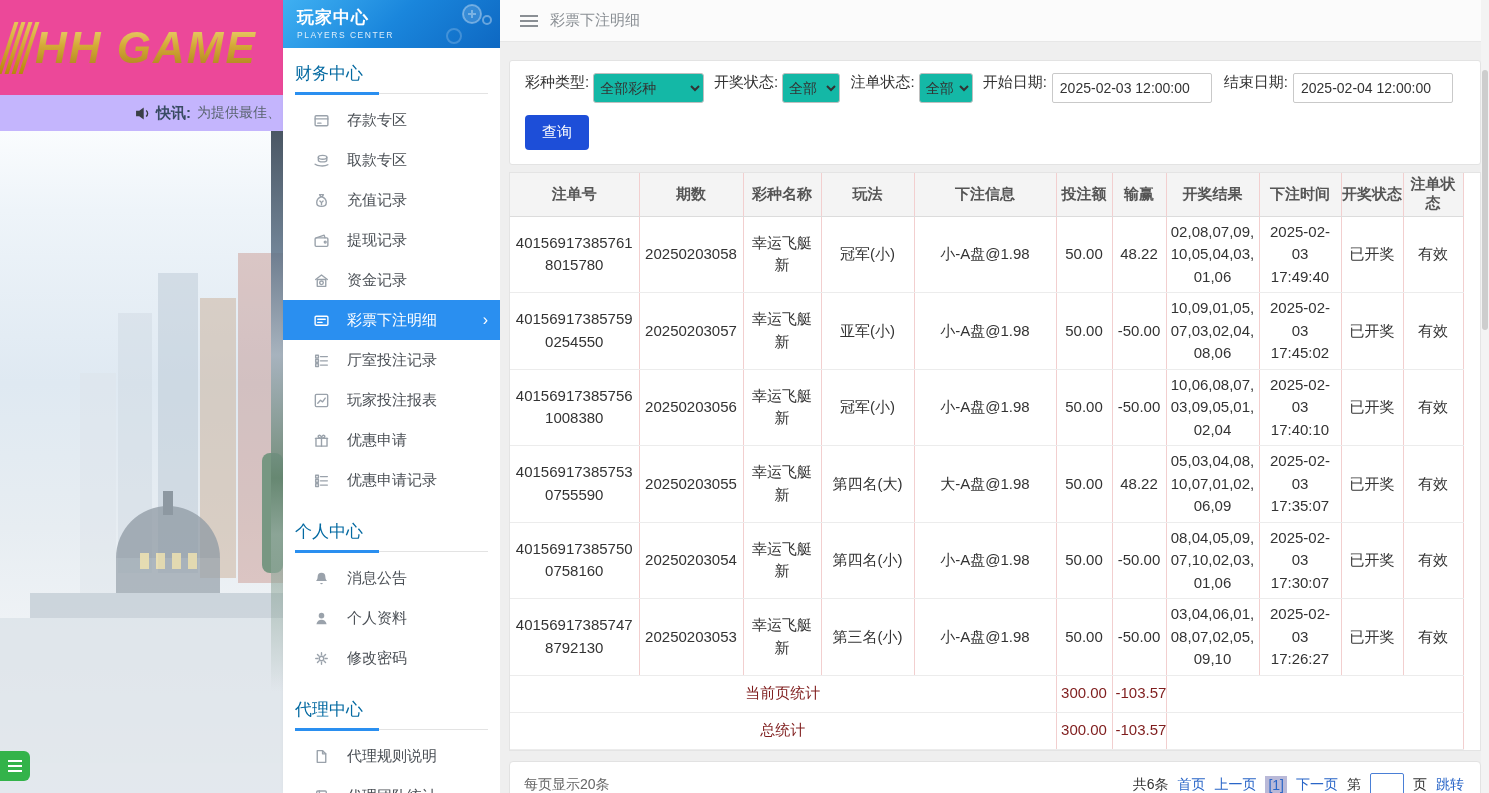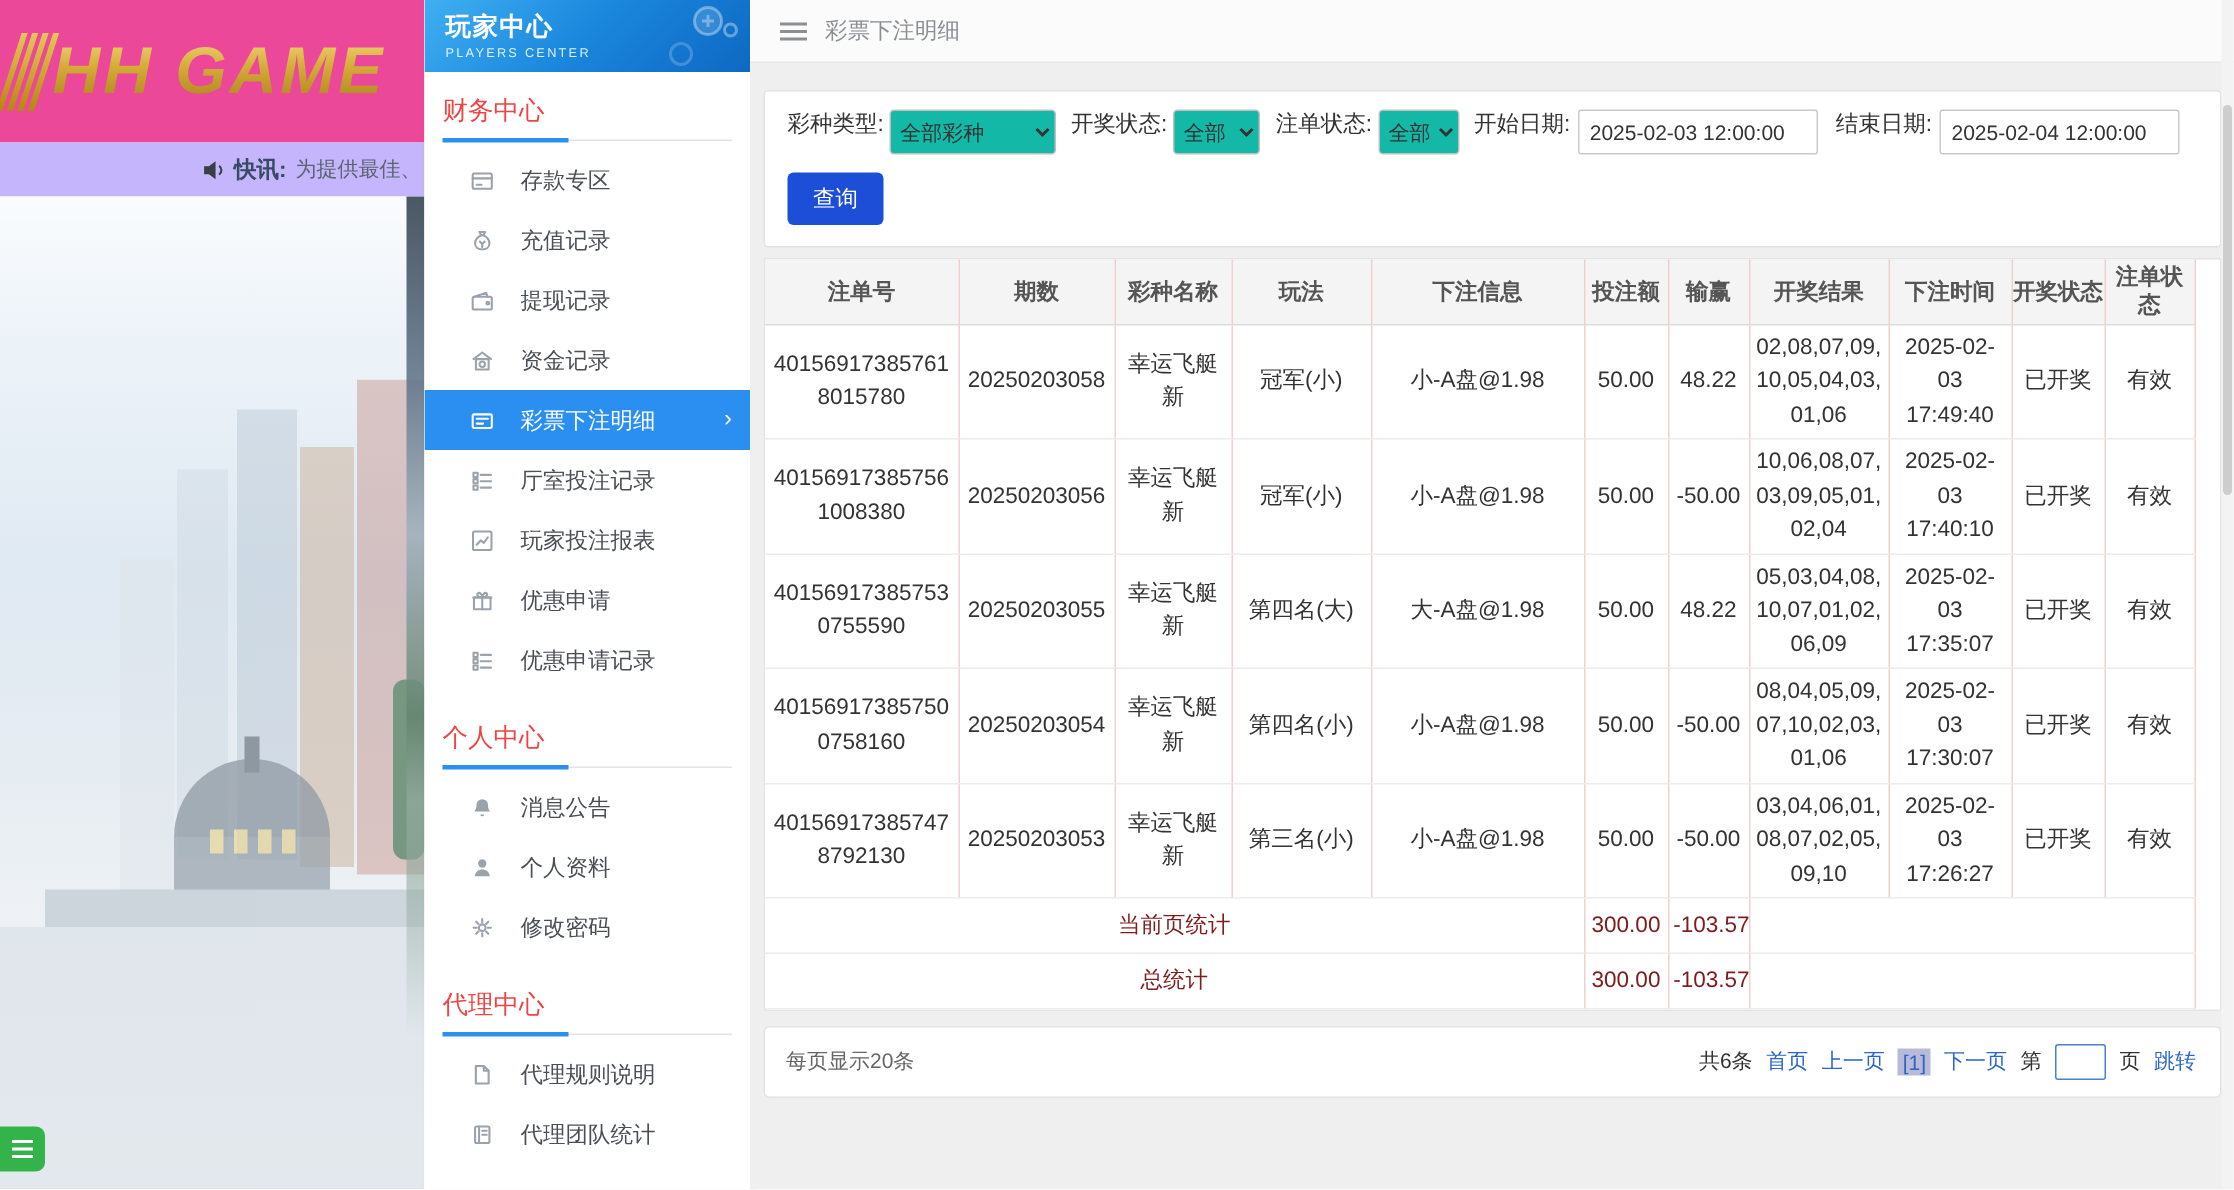--- a/index.html
+++ b/index.html
@@ -37,21 +37,21 @@
   .green-widget span { display:block; width:14px; height:2px; background:#fff; box-shadow:0 5px 0 #fff,0 -5px 0 #fff; }
 
   
   .sidebar { position:absolute; left:283px; top:0; width:217px; height:793px; background:#fff;
     box-shadow:2px 0 6px rgba(0,0,0,.08); overflow:hidden; }
   .sidebar-header { position:relative; height:48px; padding:6px 0 0 14px; overflow:hidden;
     background:linear-gradient(135deg,#3fb0f2 0%,#1a86dc 50%,#0e68c2 100%); }
   .sidebar-header .t1 { color:#fff; font-size:17px; font-weight:bold; letter-spacing:1px; }
   .sidebar-header .t2 { color:rgba(255,255,255,.85); font-size:8.5px; letter-spacing:1.5px; margin-top:1px; }
   .sidebar-header .decor { position:absolute; right:6px; top:2px; opacity:.8; }
-  .section-title { margin:14px 12px 0 12px; padding-bottom:8px; color:#ef4444; font-size:17px;
+  .section-title { margin:14px 12px 0 12px; padding-bottom:8px; color:#0369a1; font-size:17px;
     border-bottom:1px solid #e3e3e3; position:relative; }
   .section-title::after { content:""; position:absolute; left:0; bottom:-2px; width:84px; height:3px; background:#2a8ff0; }
   .menu { padding:6px 0; }
   .menu-item { display:flex; align-items:center; height:40px; padding:0 12px 0 30px; cursor:pointer; color:#4a4f55; font-size:15px; }
   .menu-item .mi-icon { width:18px; height:18px; margin-right:16px; color:#9aa2ab; display:flex; align-items:center; }
   .menu-item .mi-icon svg { width:17px; height:17px; }
   .menu-item .chev { margin-left:auto; display:none; color:#fff; font-size:16px; line-height:1; }
   .menu-item.active { background:#2a8ff0; color:#fff; }
   .menu-item.active .mi-icon { color:#fff; }
   .menu-item.active .chev { display:block; }
@@ -168,20 +168,31 @@
               <svg viewBox="0 0 16 16" fill="none" stroke="currentColor" stroke-width="1.3" stroke-linecap="round" stroke-linejoin="round">
                 <rect x="2" y="3.5" width="12" height="9.5" rx="1"></rect>
                 <line x1="2" y1="6.5" x2="14" y2="6.5"></line>
                 <line x1="4.5" y1="10.5" x2="7.5" y2="10.5"></line>
               </svg>
             </span>
     <span class="mi-label">存款专区</span>
 
   </div>
 
+  <div class="menu-item">
+    <span class="mi-icon">
+              <svg viewBox="0 0 16 16" fill="none" stroke="currentColor" stroke-width="1.3" stroke-linecap="round" stroke-linejoin="round">
+                <ellipse cx="9" cy="5" rx="4" ry="1.8"></ellipse>
+                <path d="M5 5v2.5c0 1 1.8 1.8 4 1.8s4-.8 4-1.8V5"></path>
+                <path d="M2 11.5c2 1.5 8 2.5 12 .5"></path>
+              </svg>
+            </span>
+    <span class="mi-label">取款专区</span>
+
+  </div>
 
   <div class="menu-item">
     <span class="mi-icon">
               <svg viewBox="0 0 16 16" fill="none" stroke="currentColor" stroke-width="1.3" stroke-linecap="round" stroke-linejoin="round">
                 <path d="M6.2 2.5h3.6L8.6 4.5H7.4z"></path>
                 <path d="M7.4 4.5C4.8 5.6 3.5 7.6 3.5 9.8c0 2.3 2 3.7 4.5 3.7s4.5-1.4 4.5-3.7c0-2.2-1.3-4.2-3.9-5.3"></path>
                 <path d="M6.5 8.5L8 10l1.5-1.5M8 10v2"></path>
               </svg>
             </span>
     <span class="mi-label">充值记录</span>
@@ -421,20 +432,33 @@
             <td>冠军(小)</td>
             <td>小-A盘@1.98</td>
             <td>50.00</td>
             <td>48.22</td>
             <td class="brk">02,08,07,09,10,05,04,03,01,06</td>
             <td>2025-02-03 17:49:40</td>
             <td>已开奖</td>
             <td>有效</td>
           </tr>
           <tr>
+            <td class="brk">401569173857590254550</td>
+            <td>20250203057</td>
+            <td>幸运飞艇新</td>
+            <td>亚军(小)</td>
+            <td>小-A盘@1.98</td>
+            <td>50.00</td>
+            <td>-50.00</td>
+            <td class="brk">10,09,01,05,07,03,02,04,08,06</td>
+            <td>2025-02-03 17:45:02</td>
+            <td>已开奖</td>
+            <td>有效</td>
+          </tr>
+          <tr>
             <td class="brk">401569173857561008380</td>
             <td>20250203056</td>
             <td>幸运飞艇新</td>
             <td>冠军(小)</td>
             <td>小-A盘@1.98</td>
             <td>50.00</td>
             <td>-50.00</td>
             <td class="brk">10,06,08,07,03,09,05,01,02,04</td>
             <td>2025-02-03 17:40:10</td>
             <td>已开奖</td>

